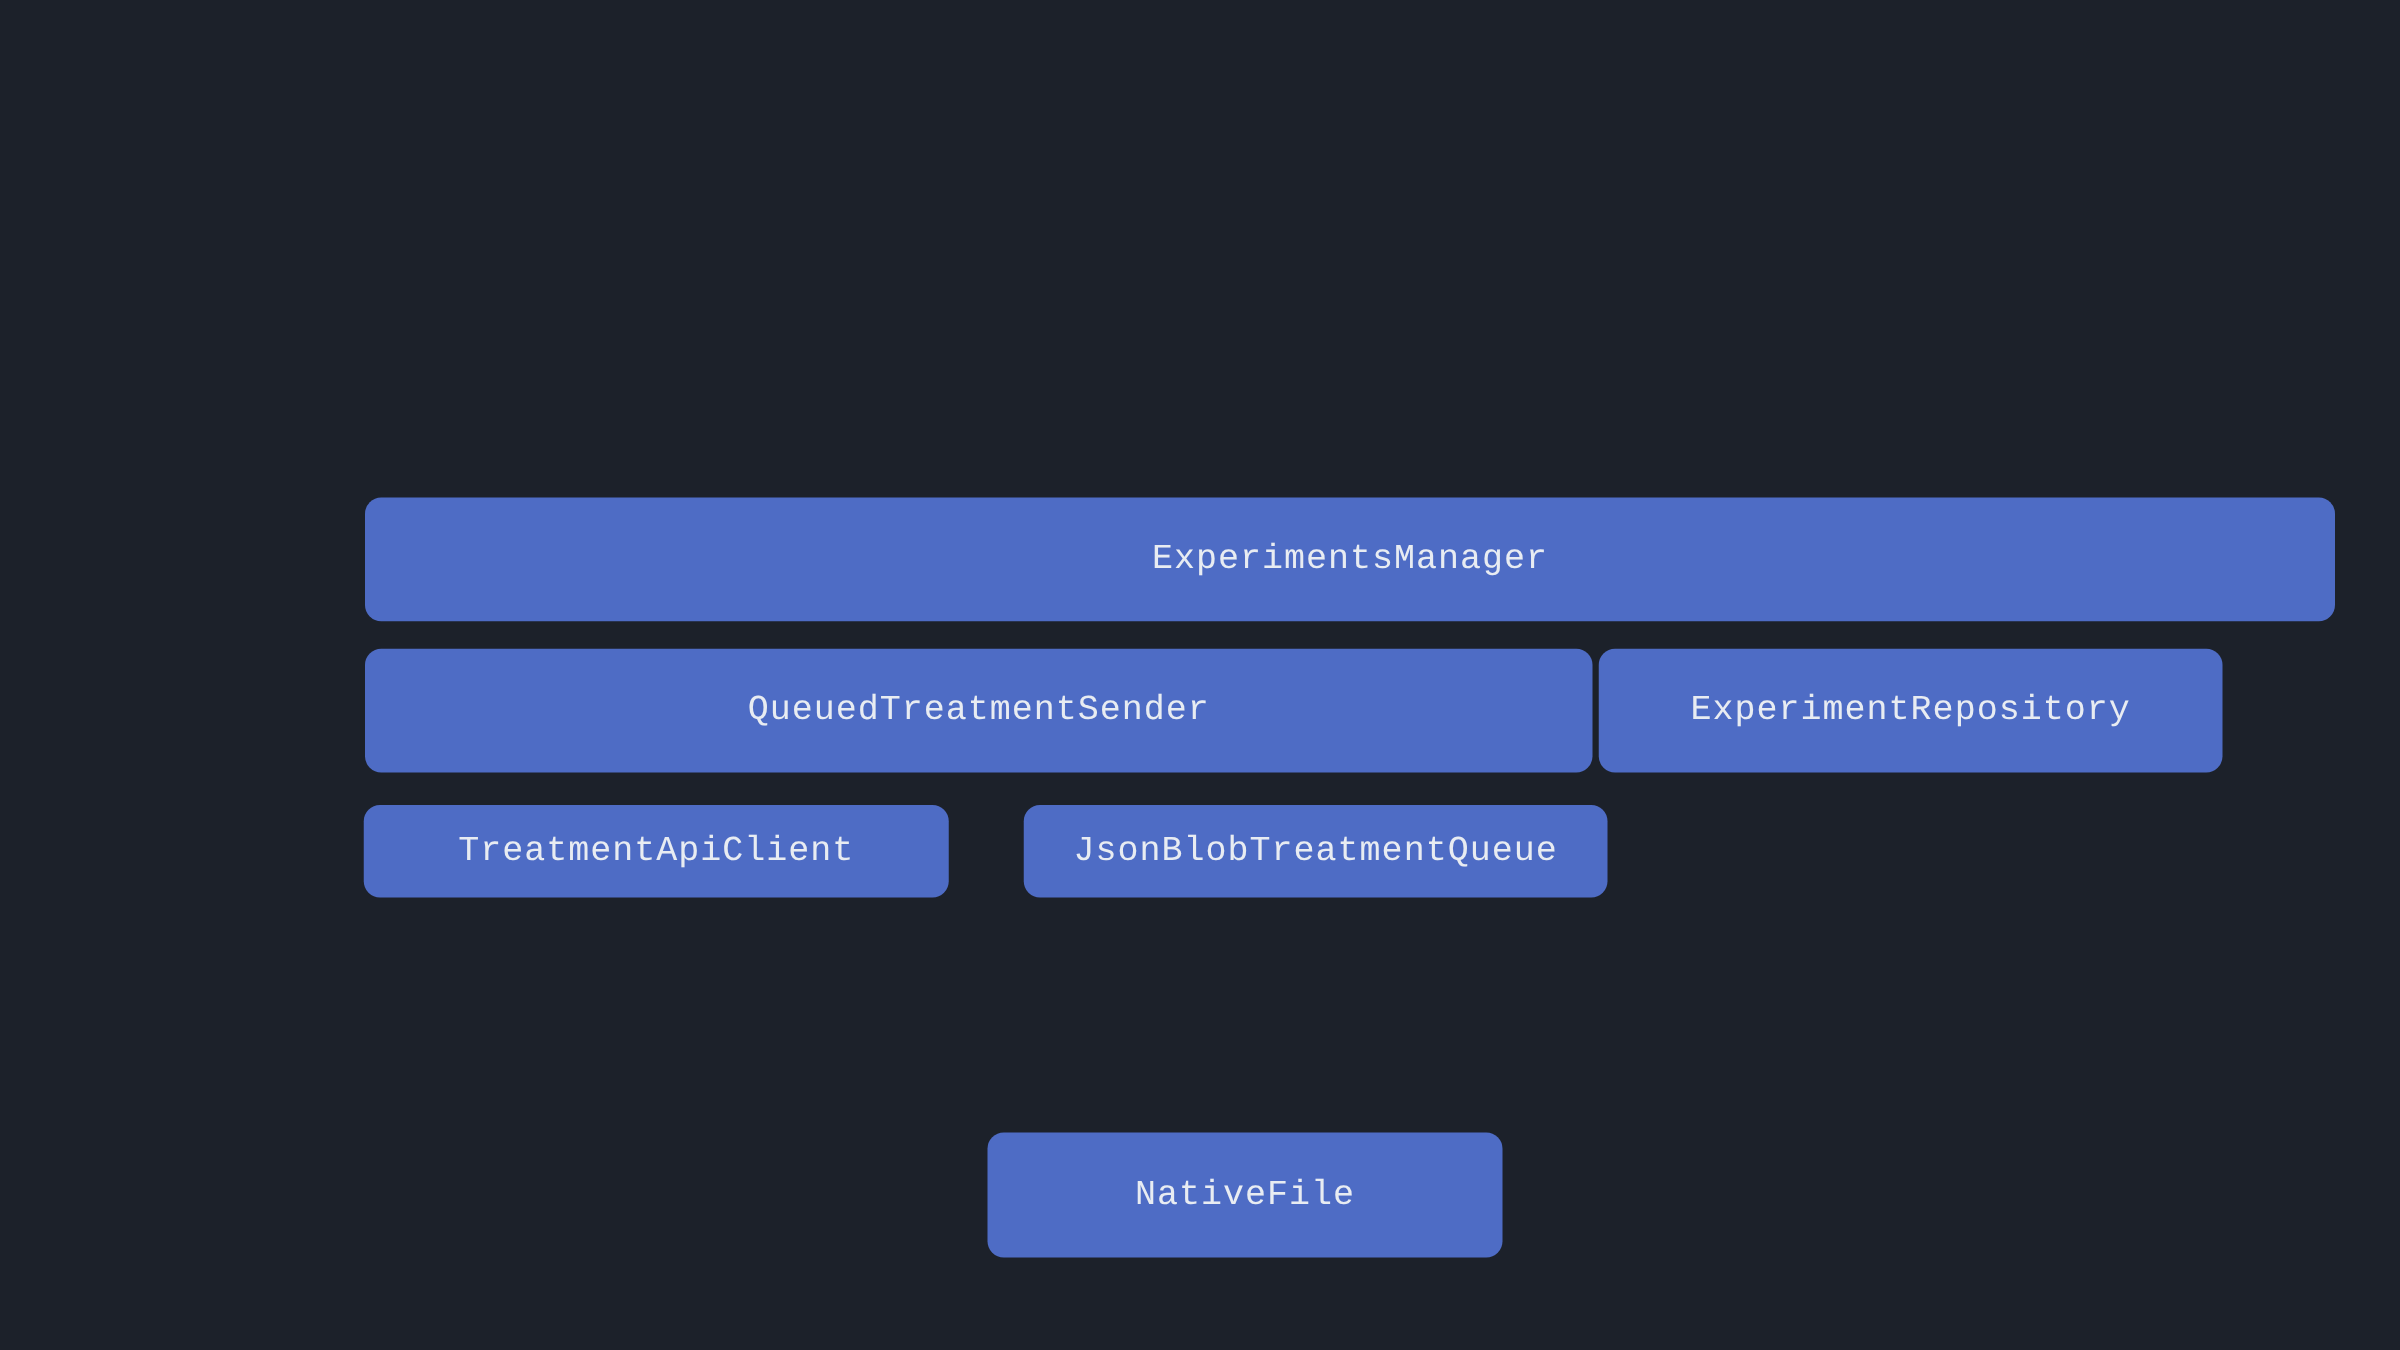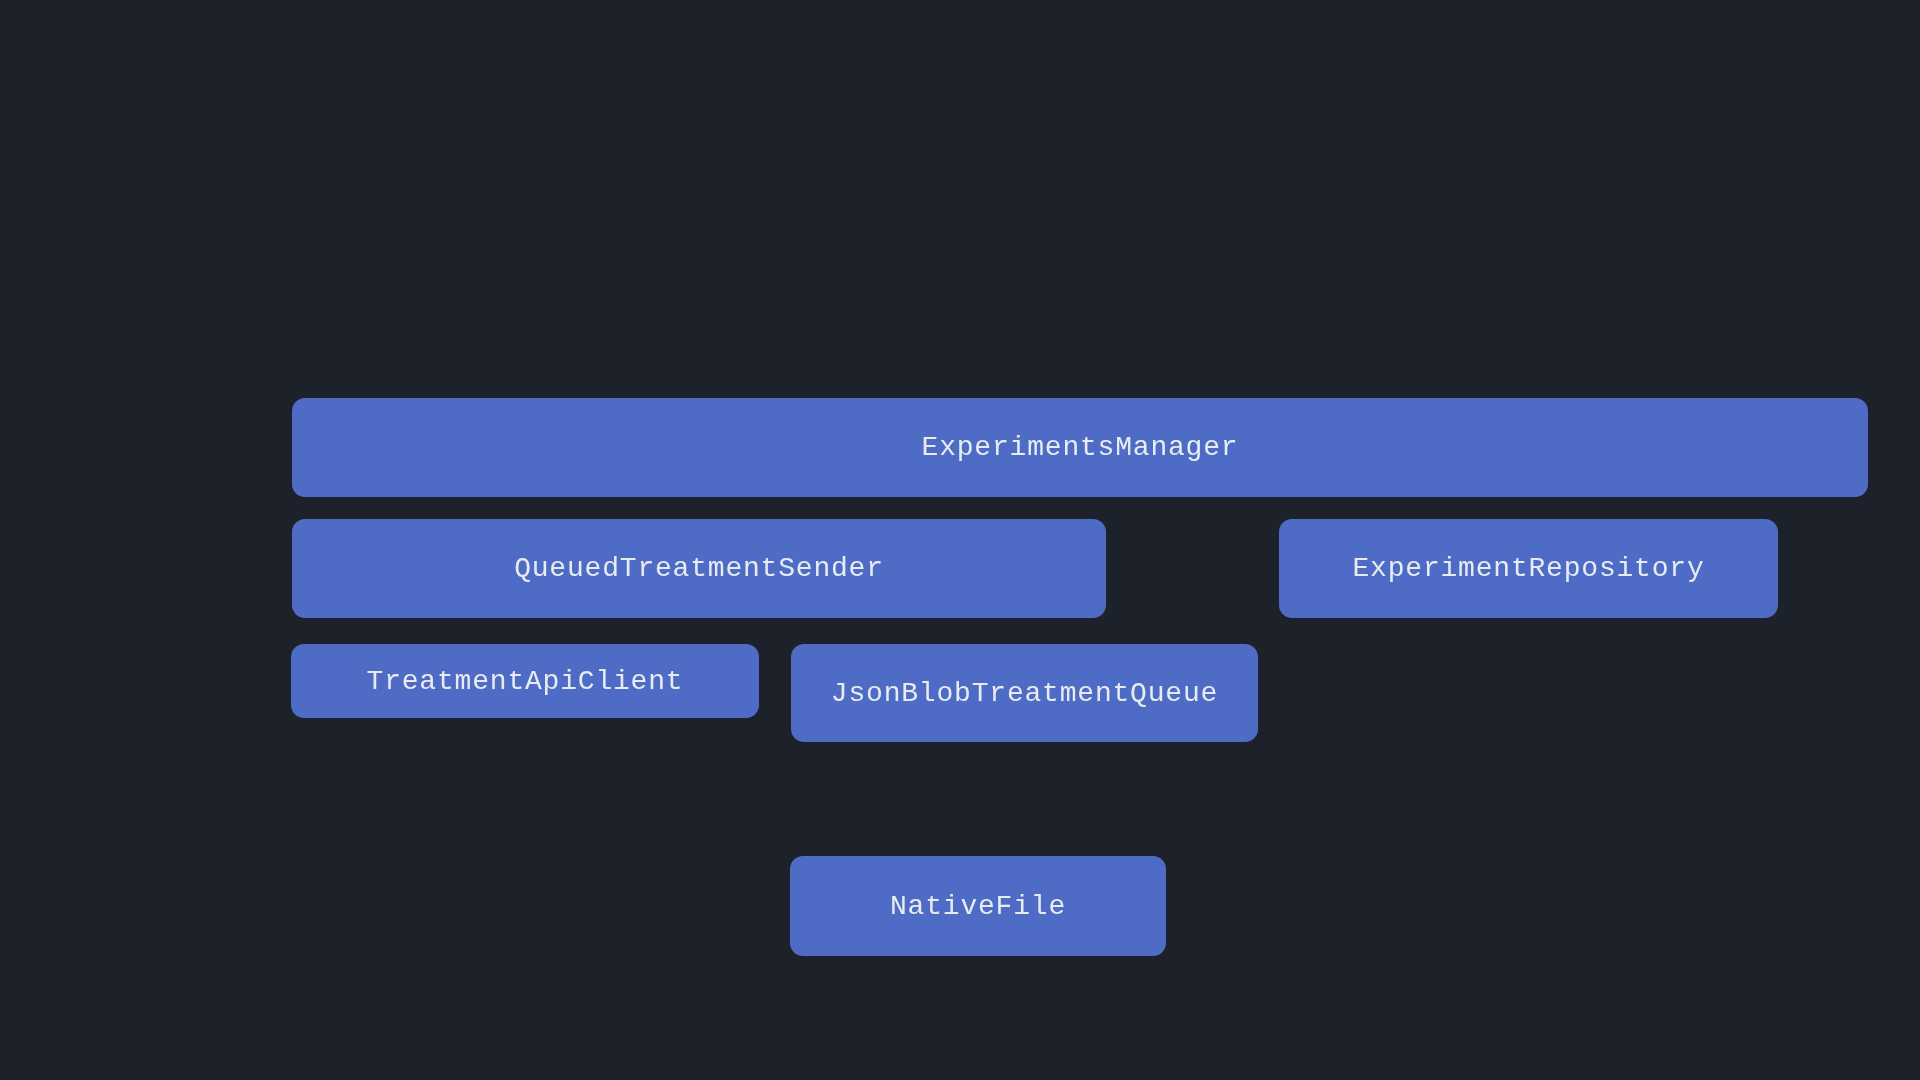--- a/index.html
+++ b/index.html
@@ -33,26 +33,26 @@
   .node-label {
     color: var(--text);
     font-size: 28px;
     font-weight: 400;
     letter-spacing: 0.8px;
     white-space: nowrap;
     user-select: none;
   }
   
   .node-1 { left: 244px;  top: 350px; width: 1576px; height: 99px;  }
-  .node-2 { left: 244px;  top: 471px; width: 814px;  height: 99px;  }
+  .node-2 { left: 244px;  top: 471px; width: 982px;  height: 99px;  }
   .node-3 { left: 1231px; top: 471px; width: 499px;  height: 99px;  }
   .node-4 { left: 243px;  top: 596px; width: 468px;  height: 74px;  }
-  .node-5 { left: 743px;  top: 596px; width: 467px;  height: 98px;  }
+  .node-5 { left: 771px;  top: 596px; width: 467px;  height: 74px;  }
   .node-6 { left: 742px;  top: 725px; width: 467px;  height: 100px; }
-  .node-7 { left: 742px;  top: 808px; width: 376px;  height: 100px; }
+  .node-7 { left: 742px;  top: 858px; width: 412px;  height: 100px; }
 </style>
 </head>
 <body>
 
 <div class="canvas">
 
   <div class="node node-1">
     <span class="node-label">ExperimentsManager</span>
   </div>
 

